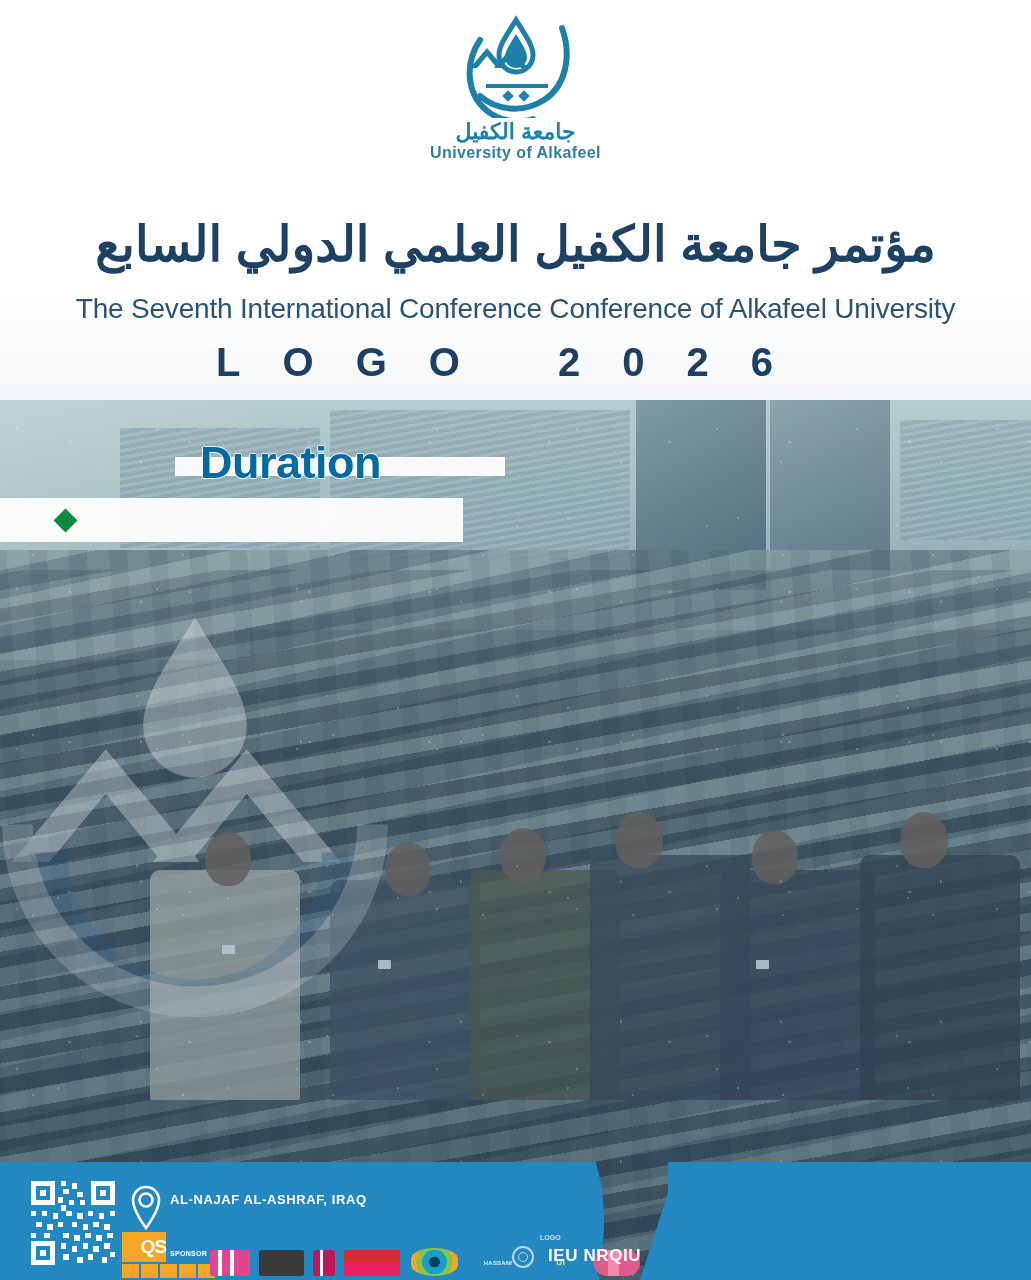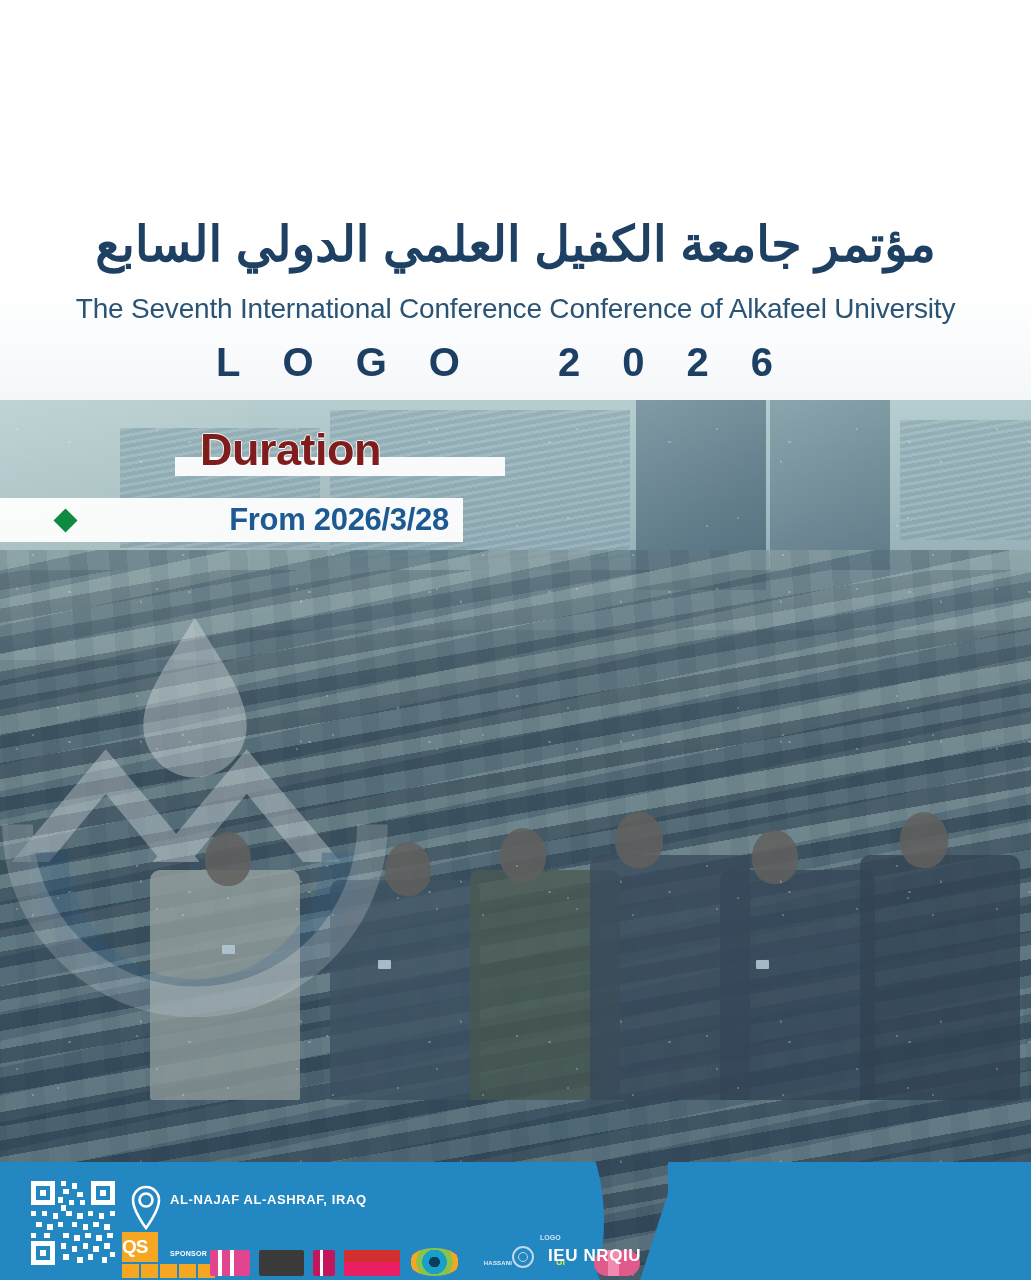--- a/index.html
+++ b/index.html
@@ -126,21 +126,21 @@
   }
 
   
   .duration-block{position:absolute;left:0;top:421px;width:600px;z-index:8;}
   .dur-head{position:relative;height:60px;}
   .dur-head-bar{
     position:absolute;left:175px;top:36px;width:330px;height:19px;
     background:rgba(255,255,255,.93);
   }
   .dur-head-txt{
-    position:absolute;left:200px;top:3px;color:#7f1d1d;font-size:45px;
+    position:absolute;left:200px;top:16px;color:#0369a1;font-size:45px;
     font-weight:bold;letter-spacing:-.5px;
     text-shadow:0 1px 0 rgba(255,255,255,.9),0 -1px 0 rgba(255,255,255,.8),
                 1px 0 0 rgba(255,255,255,.8),-1px 0 0 rgba(255,255,255,.8);
     text-align:right;
   }
   .dur-row{
     position:relative;width:463px;height:44px;margin-top:17px;
     background:rgba(255,255,255,.94);display:flex;align-items:center;
   }
   .dur-row.second{margin-top:19px;}
@@ -180,22 +180,22 @@
   .loc-en{
     position:absolute;left:170px;top:30px;color:#ffffff;font-size:13px;
     font-weight:bold;letter-spacing:.6px;white-space:nowrap;
   }
   .loc-ar{
     position:absolute;left:170px;top:50px;width:300px;color:#ffffff;font-size:26px;
     font-weight:bold;direction:rtl;text-align:left;white-space:nowrap;line-height:1.1;
   }
 
   .qs-logo{
-    position:absolute;left:122px;top:1232px;width:36px;height:30px;background:#f5a623;
-    color:#ffffff;font-weight:bold;font-size:19px;line-height:30px;text-align:left;
+    position:absolute;left:122px;top:1232px;width:44px;height:30px;background:#f5a623;
+    color:#ffffff;font-weight:bold;font-size:19px;line-height:30px;text-align:right;
     letter-spacing:-1px;z-index:11;
   }
   .qs-stars{position:absolute;left:122px;top:1264px;display:flex;gap:2px;z-index:11;}
   .qs-star{width:17px;height:14px;background:#f5a623;}
   .qs-tag{
     position:absolute;left:170px;top:1250px;color:#ffffff;font-size:7px;
     font-weight:bold;letter-spacing:.3px;z-index:11;
   }
 
   .logo-strip{
@@ -267,37 +267,51 @@
         <path d="M22 120 l40 -48 l40 48 l-16 0 l-24 -29 l-24 29z"></path>
         <path d="M82 120 l40 -48 l40 48 l-16 0 l-24 -29 l-24 29z"></path>
       </g>
       <path d="M30 116 a70 70 0 0 0 140 0 l-16 0 a54 54 0 0 1 -108 0z" fill="#1d5a93" opacity=".55"></path>
       <path d="M18 104 a82 82 0 0 0 164 0 l-13 0 a69 69 0 0 1 -138 0z" fill="#ffffff" opacity=".6"></path>
     </svg>
   </div>
 
   <div class="header">
 
+    <div class="logo-wrap">
+      <svg class="logo-mark" width="132" height="104" viewBox="0 0 132 104">
+        <path d="M66 6 c-9 15 -17 25 -17 35 a17 17 0 0 0 34 0 c0 -10 -8 -20 -17 -35z" fill="none" stroke="#1e7fa8" stroke-width="5"></path>
+        <path d="M66 20 c-6 10 -11 17 -11 23 a11 11 0 0 0 22 0 c0 -6 -5 -13 -11 -23z" fill="#1e7fa8"></path>
+        <path d="M112 14 c10 28 4 58 -18 72 c-20 13 -47 11 -64 -4" fill="none" stroke="#1e7fa8" stroke-width="6" stroke-linecap="round"></path>
+        <path d="M30 26 c-16 24 -13 54 6 70 c13 11 31 14 47 9" fill="none" stroke="#1e7fa8" stroke-width="6" stroke-linecap="round"></path>
+        <path d="M20 54 l17 -20 l17 20 l-7 0 l-10 -12 l-10 12z" fill="#1e7fa8"></path>
+        <path d="M44 54 l17 -20 l17 20 l-7 0 l-10 -12 l-10 12z" fill="#1e7fa8"></path>
+        <path d="M36 72 h62" stroke="#1e7fa8" stroke-width="4"></path>
+        <rect x="54" y="78" width="8" height="8" transform="rotate(45 58 82)" fill="#1e7fa8"></rect>
+        <rect x="70" y="78" width="8" height="8" transform="rotate(45 74 82)" fill="#1e7fa8"></rect>
+      </svg>
+      <div class="logo-ar">جامعة الكفيل</div>
+      <div class="logo-en">University of Alkafeel</div>
+    </div>
 
     <div class="title-ar">مؤتمر جامعة الكفيل العلمي الدولي السابع</div>
     <div class="title-en">The Seventh International Conference Conference of Alkafeel University</div>
     <div class="title-acr">
       <span class="grp1">LOGO</span><span class="gap"></span><span class="grp2">2026</span>
     </div>
   </div>
 
   <div class="duration-block">
     <div class="dur-head">
       <div class="dur-head-bar"></div>
       <div class="dur-head-txt">Duration</div>
     </div>
 
     <div class="dur-row">
       <span class="dur-dot"></span>
-      <span class="dur-txt">From 2026/3/28</span>
     </div>
 
   </div>
 
   <div class="footer">
     <div class="foot-left"></div>
     <div class="foot-left-curve"></div>
     <div class="foot-right-curve"></div>
     <div class="foot-right"></div>
 

